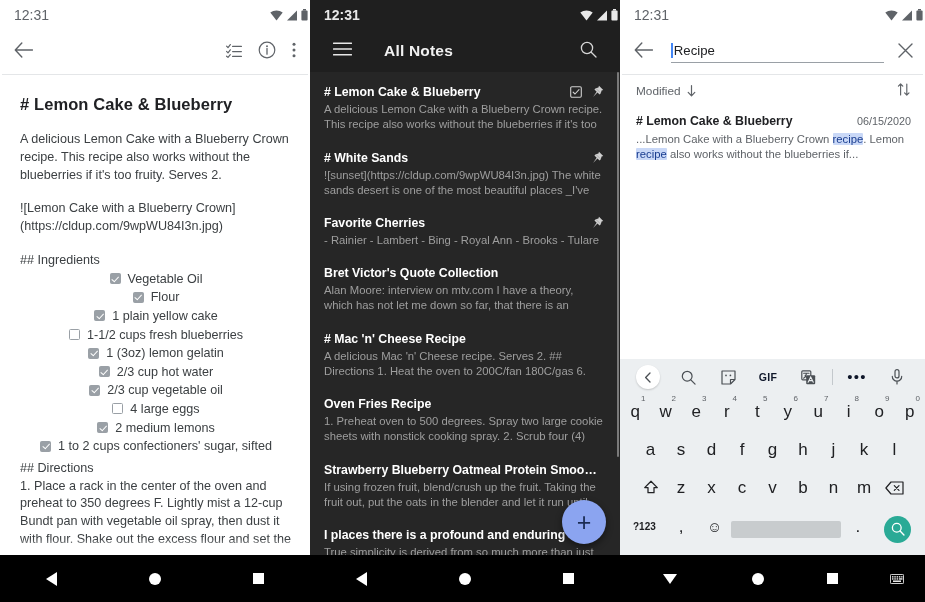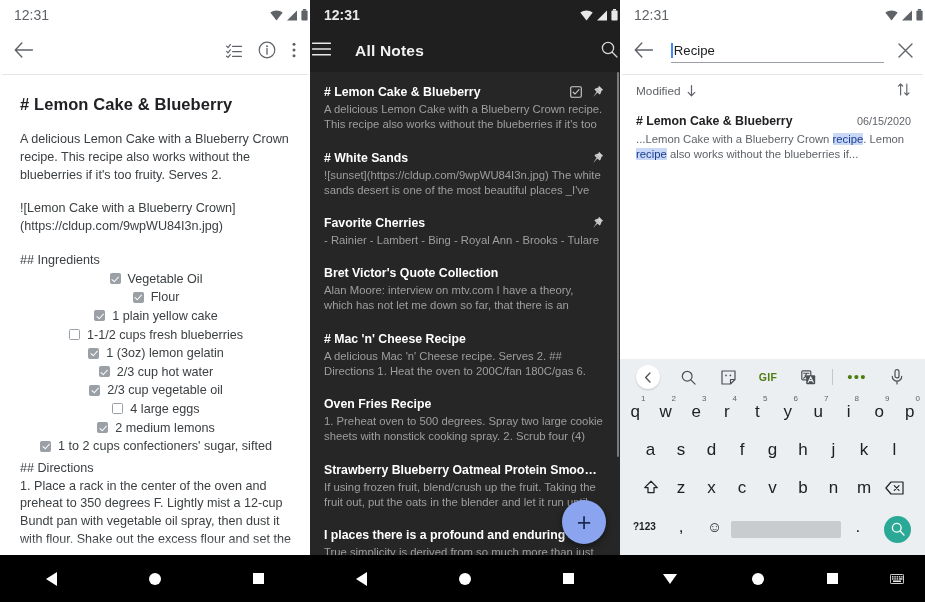--- a/index.html
+++ b/index.html
@@ -65,21 +65,21 @@
   }
   .dir-block { margin-top: 4px; }
   .fade-bottom {
     position: absolute; left: 0; right: 0; bottom: 47px; height: 16px;
     background: linear-gradient(to bottom, rgba(255,255,255,0), #fff 85%);
   }
 
   
   .p2-appbar {
     height: 42px; display: flex; align-items: center;
-    padding: 0 2px; background: #1f1f1f; gap: 24px;
+    padding: 0 23px; background: #1f1f1f; gap: 32px;
   }
   .p2-title {
     font-size: 15.5px; font-weight: bold; color: #f1f1f1; letter-spacing: .2px;
   }
   .p2-appbar .spacer { flex: 1; }
   .p2-list {
     background: #262626; height: calc(602px - 30px - 42px - 47px);
     padding: 12px 0 0 0; position: relative; overflow: hidden;
   }
   .note-item { padding: 0 16px 0 14px; margin-bottom: 17px; position: relative; }
@@ -127,21 +127,21 @@
   .res-title {
     font-size: 12.3px; font-weight: bold; color: #202124; flex: 1; line-height: 17px;
   }
   .res-date { font-size: 10.8px; color: #5f6368; flex: none; }
   .res-snip { font-size: 11.3px; color: #5f6368; line-height: 15.4px; margin-top: 2px; }
   .hl { background: #c9d8f7; color: #1a3d8f; border-radius: 1px; }
 
   .kb { position: absolute; left: 0; right: 0; bottom: 47px; background: #eceff1; }
   .kb-toolbar {
     height: 36px; display: flex; align-items: center;
-    padding: 0 12px; gap: 8px; color: #4d7c0f;
+    padding: 0 12px; gap: 8px; color: #0f172a;
   }
   .kb-tb-item { flex: 1; display: flex; align-items: center; justify-content: center; }
   .kb-back-pill {
     width: 24px; height: 24px; border-radius: 50%; background: #fff;
     display: flex; align-items: center; justify-content: center;
     box-shadow: 0 1px 2px rgba(0,0,0,.18);
   }
   .kb-gif { font-size: 10.5px; font-weight: bold; letter-spacing: .3px; }
   .kb-sep { width: 1px; height: 16px; background: #c3c8cc; }
   .kb-dots { font-size: 15px; letter-spacing: 1.2px; line-height: 8px; }

